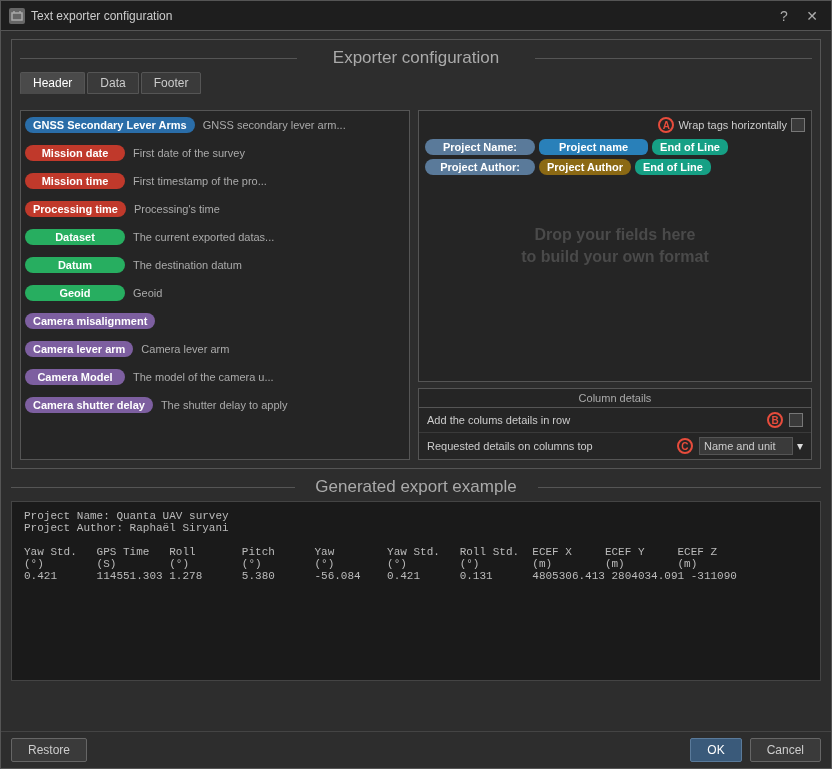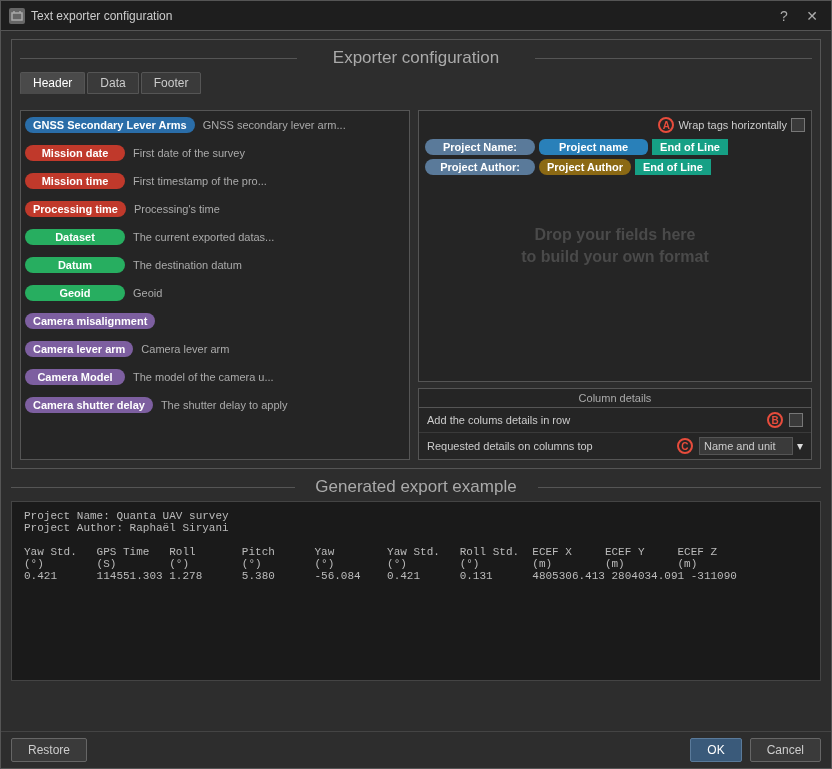--- a/index.html
+++ b/index.html
@@ -219,21 +219,21 @@
       color: white;
       padding: 2px 20px;
       border-radius: 6px;
       font-size: 11px;
       font-weight: bold;
     }
     .format-tag-teal {
       background: #16a085;
       color: white;
       padding: 2px 8px;
-      border-radius: 0;
+      border-radius: 7px;
       font-size: 11px;
       font-weight: bold;
     }
     .format-tag-brown {
       background: #8B6914;
       color: white;
       padding: 2px 8px;
       border-radius: 10px;
       font-size: 11px;
       font-weight: bold;

